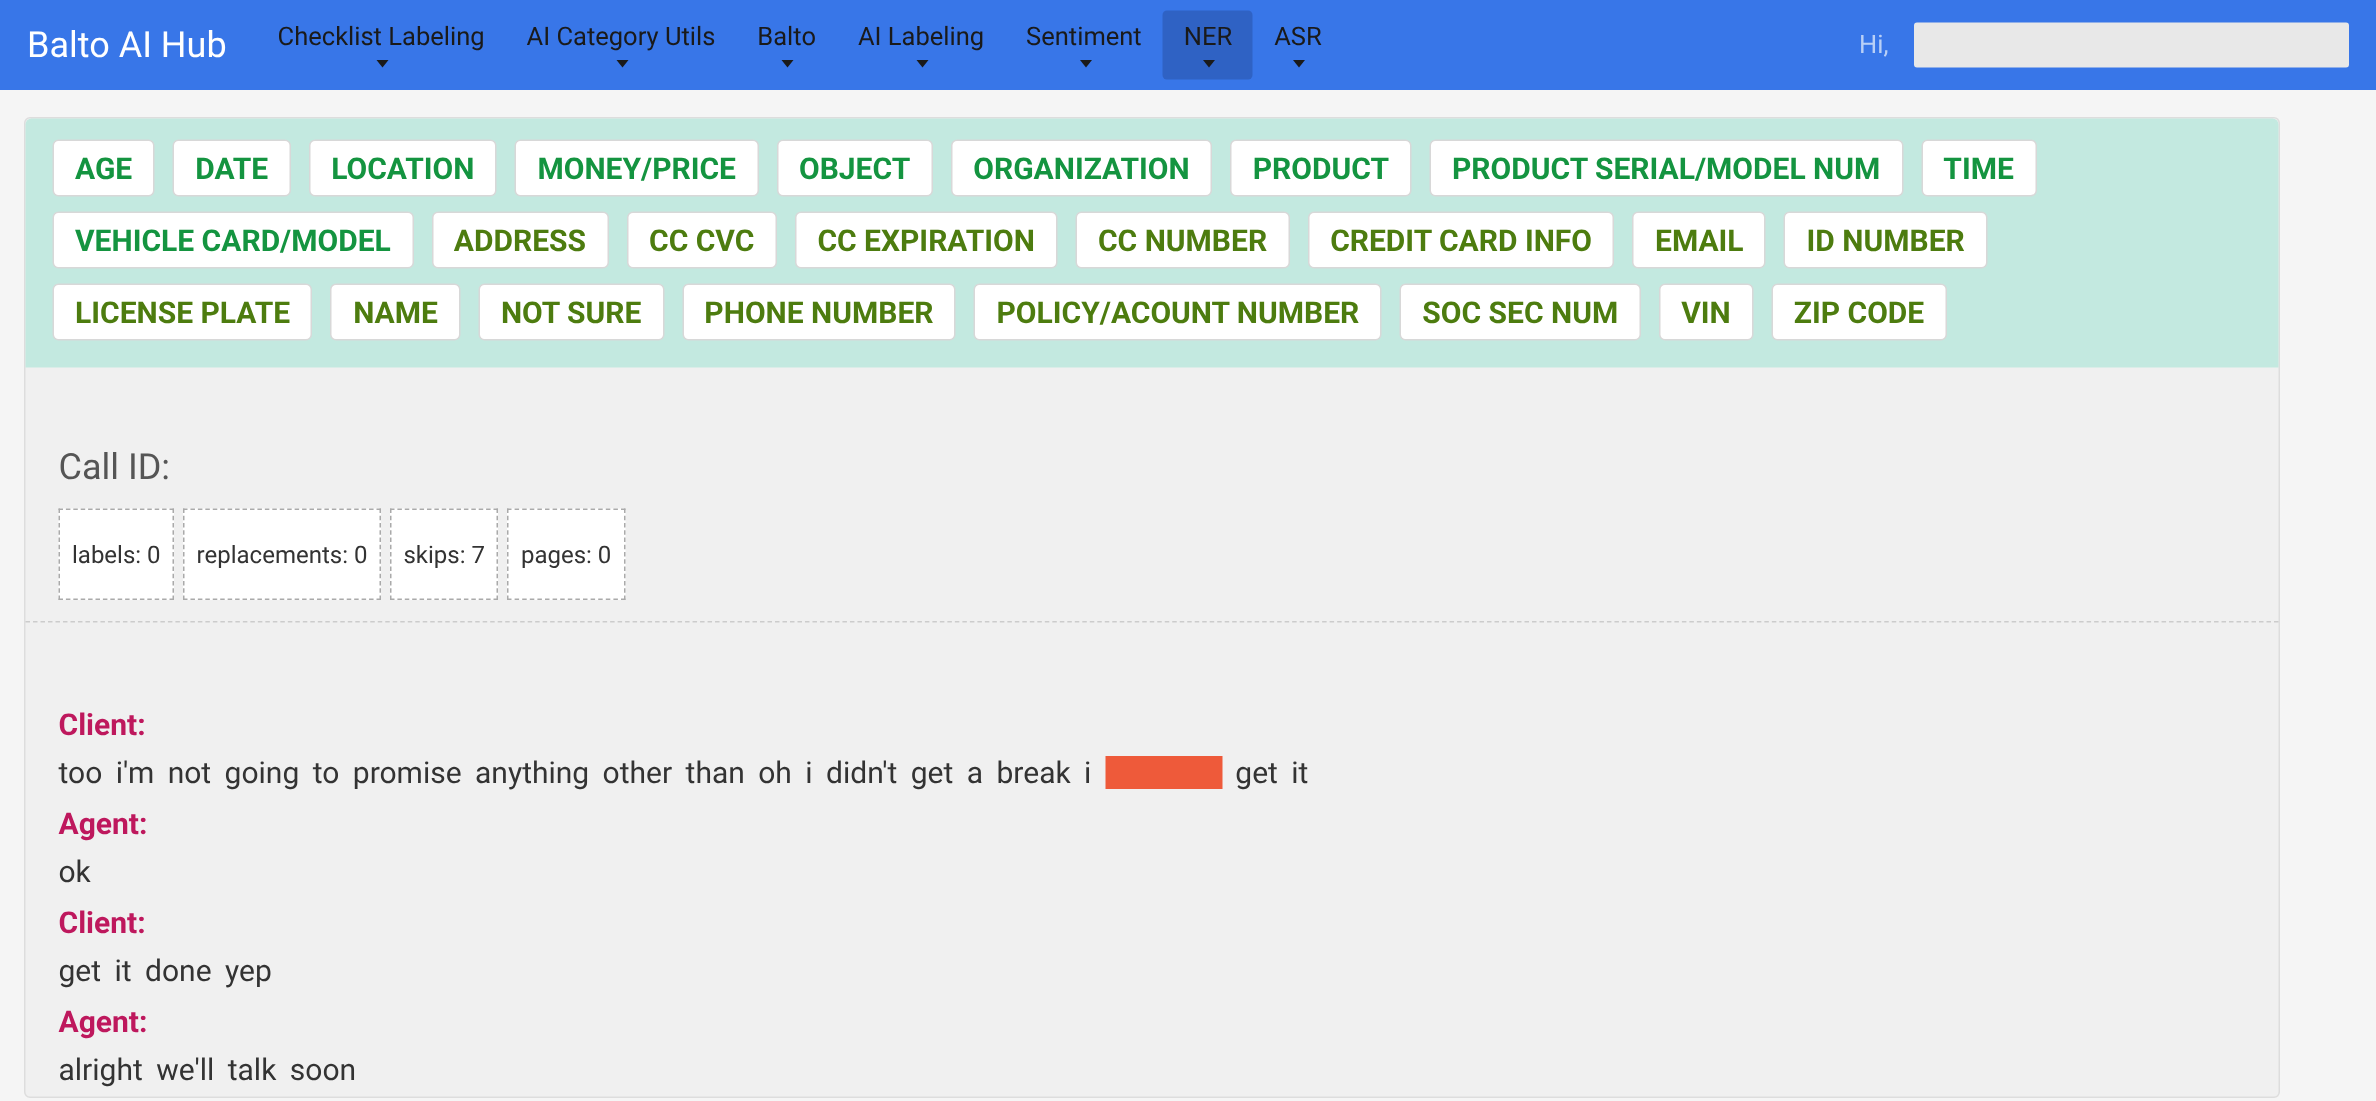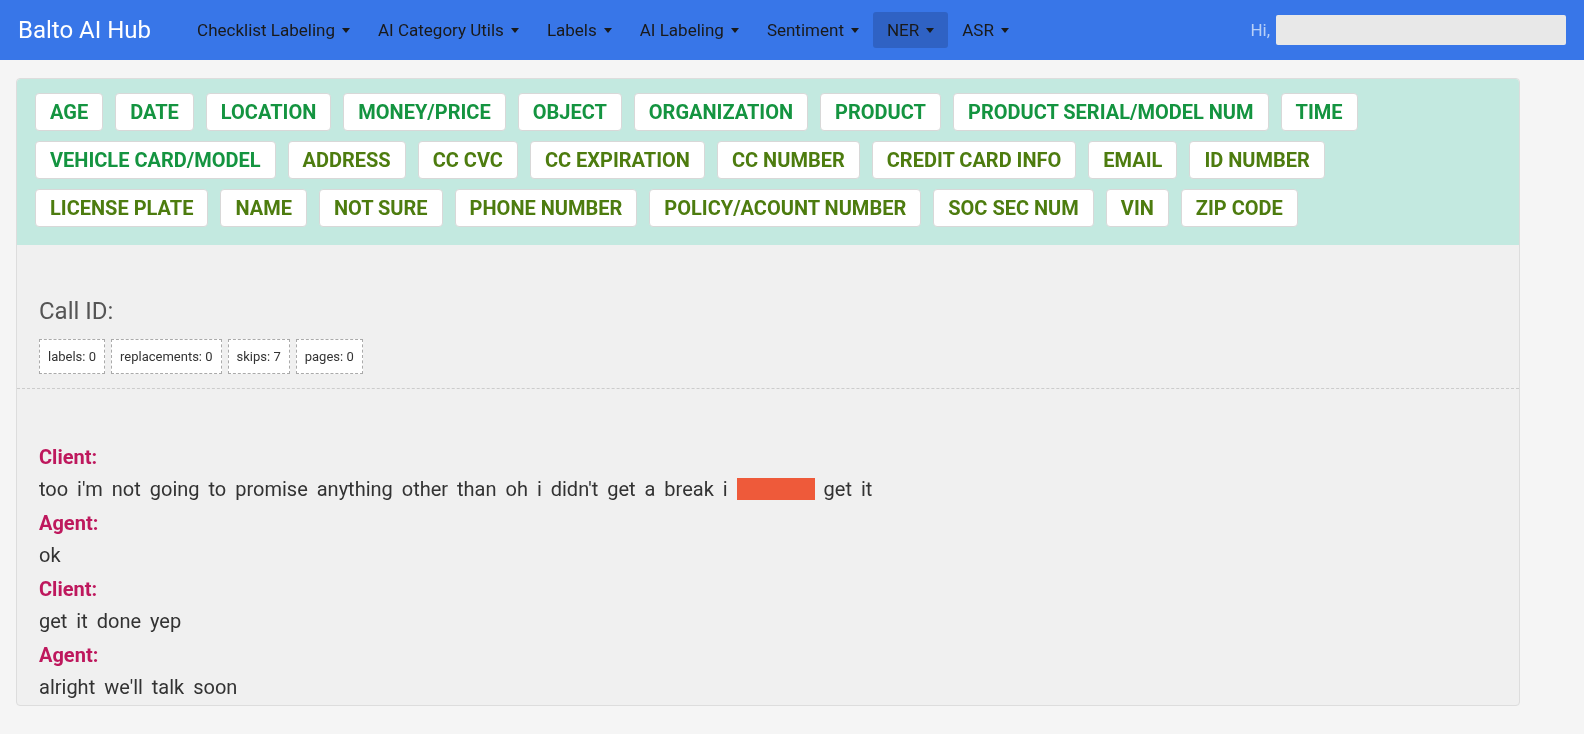--- a/index.html
+++ b/index.html
@@ -15,57 +15,58 @@
     height: 60px;
     display: flex;
     align-items: center;
     padding: 0 18px;
     color: #fff;
   }
   .brand {
     font-size: 24px;
     font-weight: 400;
     color: #fff;
-    margin-right: 32px;
+    margin-right: 20px;
     white-space: nowrap;
     text-align: center;
   }
   .nav-items {
     display: flex;
     align-items: center;
     gap: 0;
   }
   .nav-item {
     color: #1a1a1a;
     font-size: 17px;
     padding: 8px 14px;
     display: flex;
     align-items: center;
     gap: 5px;
     cursor: pointer;
     border-radius: 3px;
     white-space: nowrap;
+    flex-direction: column;
   }
   .nav-item.active {
     background: #2f62c4;
   }
   .caret {
     display: inline-block;
     width: 0;
     height: 0;
     border-left: 4px solid transparent;
     border-right: 4px solid transparent;
     border-top: 5px solid #1a1a1a;
     margin-left: 2px;
   }
   .nav-right {
     margin-left: auto;
     display: flex;
     align-items: center;
-    gap: 6px;
+    gap: 17px;
     color: #b9d0f7;
     font-size: 17px;
   }
   .user-box {
     background: #e8e8e8;
     width: 290px;
     height: 30px;
     border-radius: 2px;
   }
   .main {
@@ -108,22 +109,22 @@
     color: #555;
     margin: 6px 0 14px 0;
   }
   .stats-row {
     display: flex;
     gap: 6px;
   }
   .stat {
     border: 1px dashed #aaa;
     background: #fff;
-    padding: 9px 8px;
-    font-size: 13px;
+    padding: 20px 8px;
+    font-size: 16px;
     color: #333;
   }
   .transcript {
     padding: 52px 22px 0 22px;
     font-size: 20px;
     color: #333;
     line-height: 1.6;
   }
   .speaker {
     font-weight: 700;
@@ -151,21 +152,21 @@
   <div class="nav-items" id="nav-items">
       <div class="nav-item">
         <span>Checklist Labeling</span>
         <span class="caret"></span>
       </div>
       <div class="nav-item">
         <span>AI Category Utils</span>
         <span class="caret"></span>
       </div>
       <div class="nav-item">
-        <span>Labels</span>
+        <span>Balto</span>
         <span class="caret"></span>
       </div>
       <div class="nav-item">
         <span>AI Labeling</span>
         <span class="caret"></span>
       </div>
       <div class="nav-item">
         <span>Sentiment</span>
         <span class="caret"></span>
       </div>

